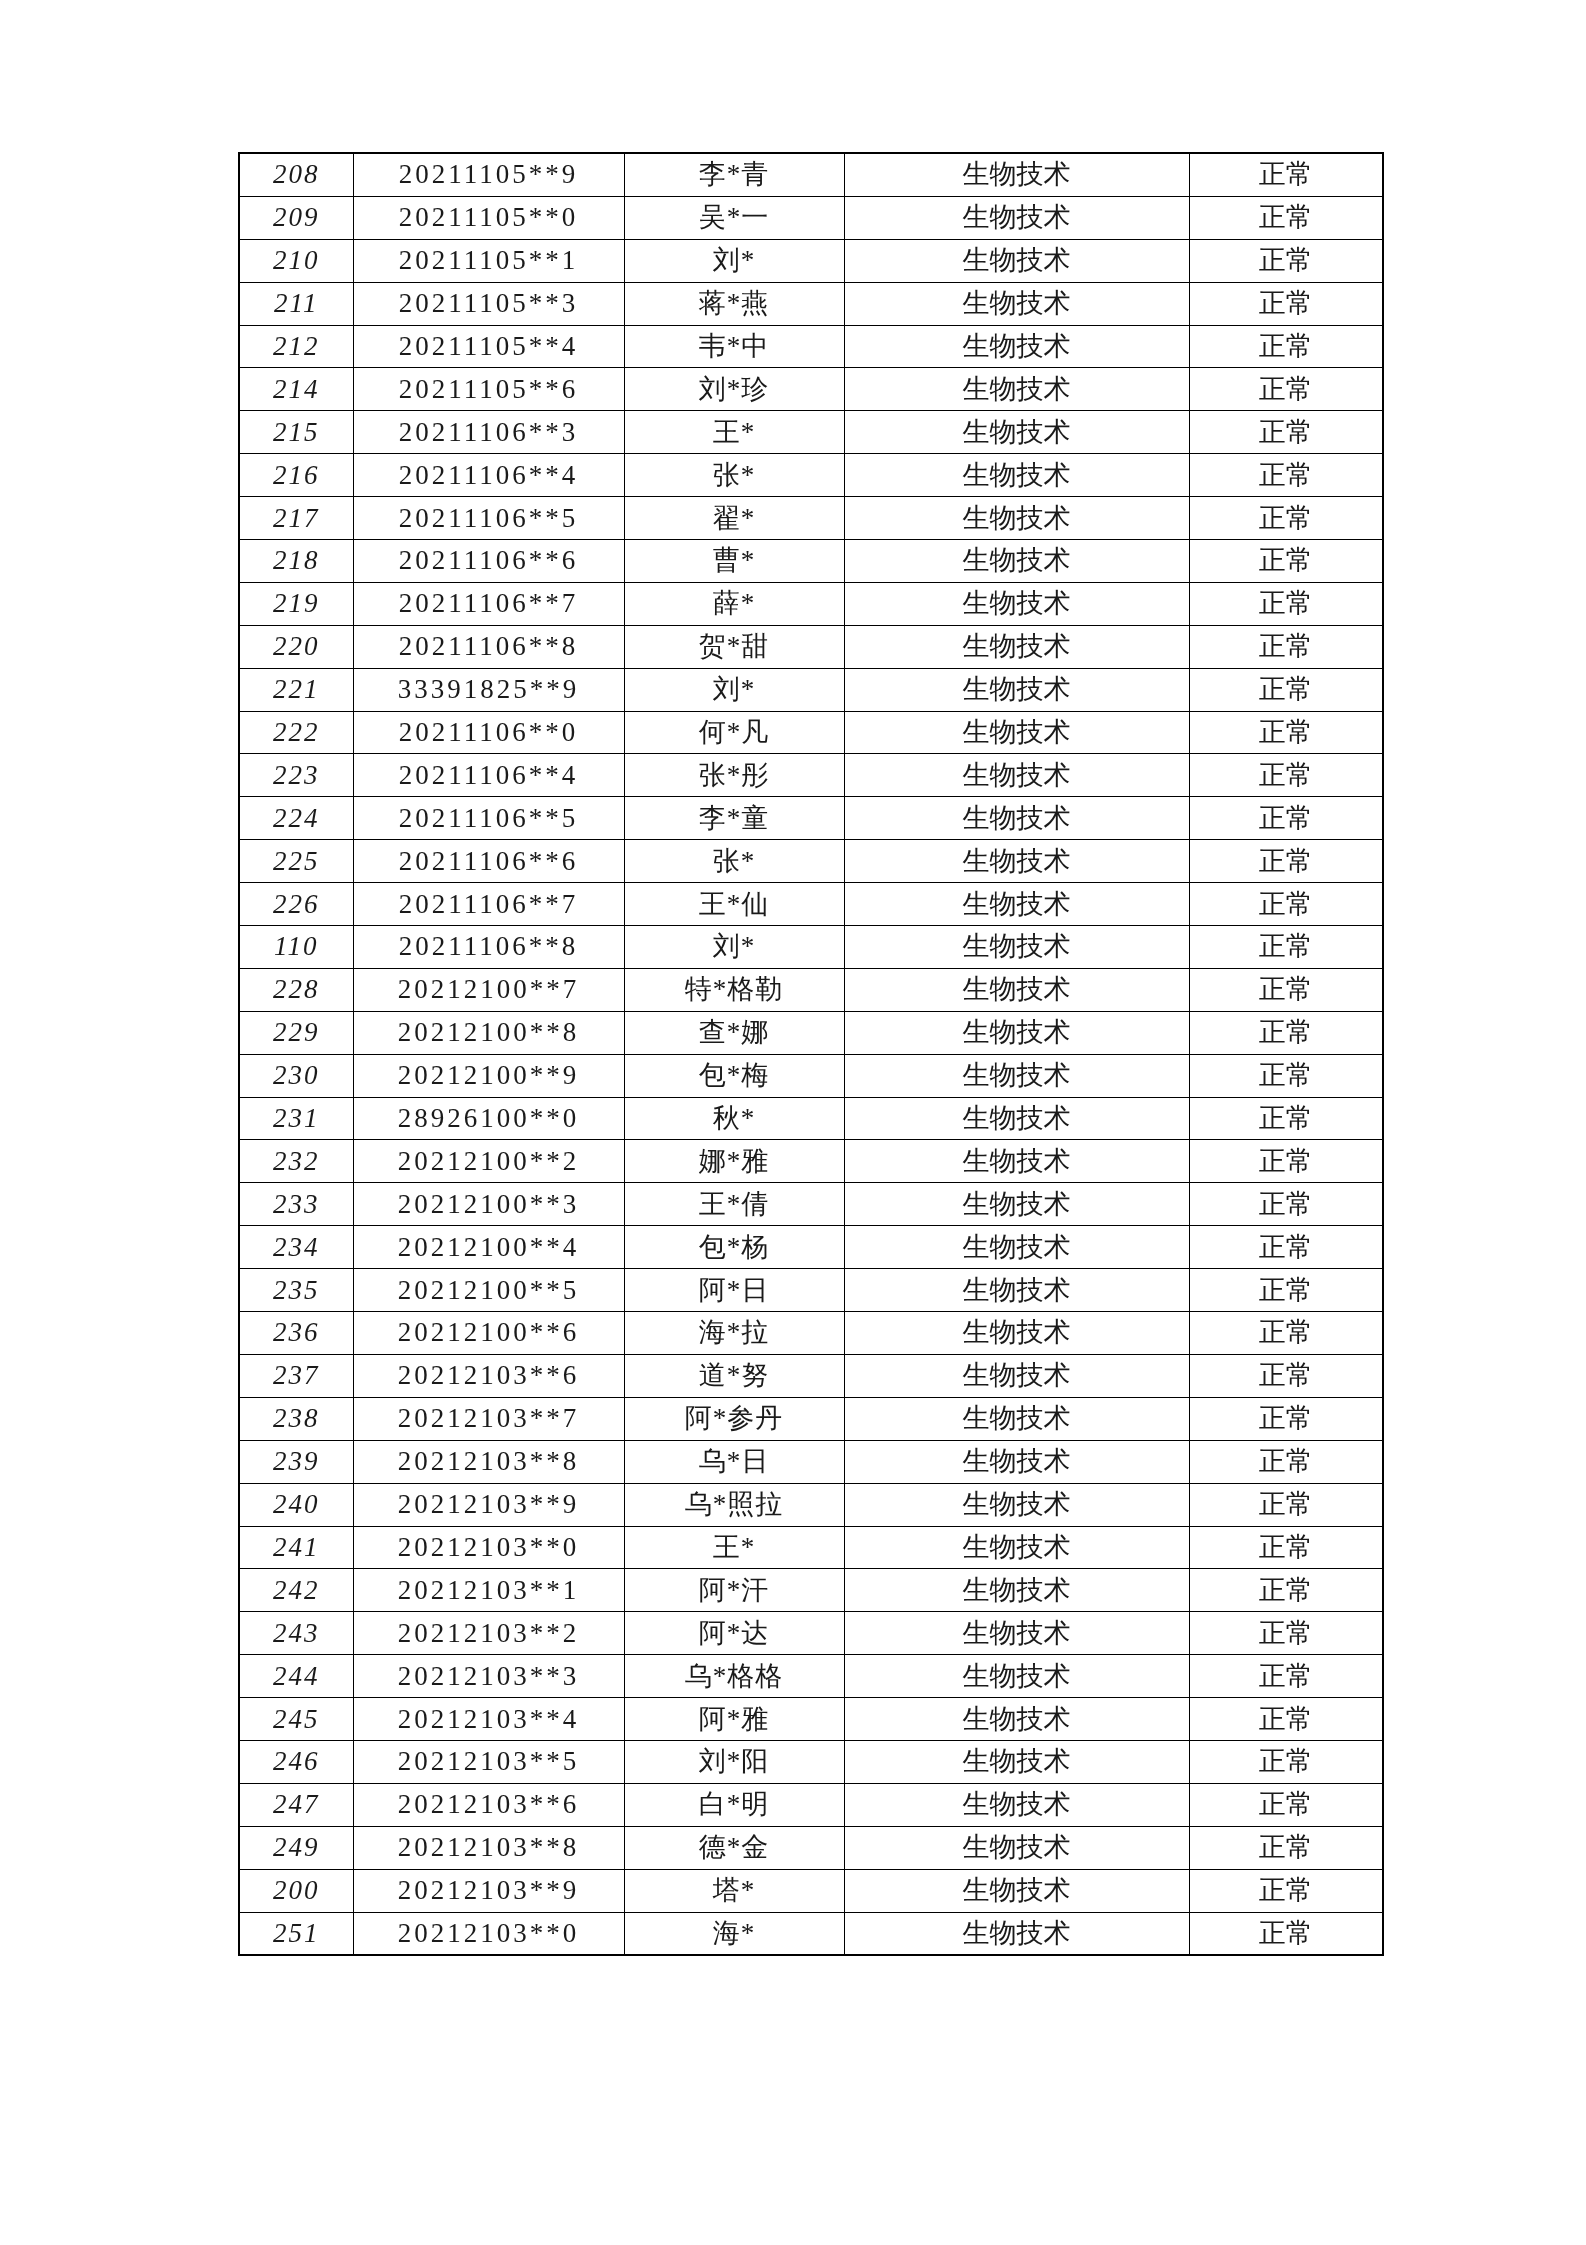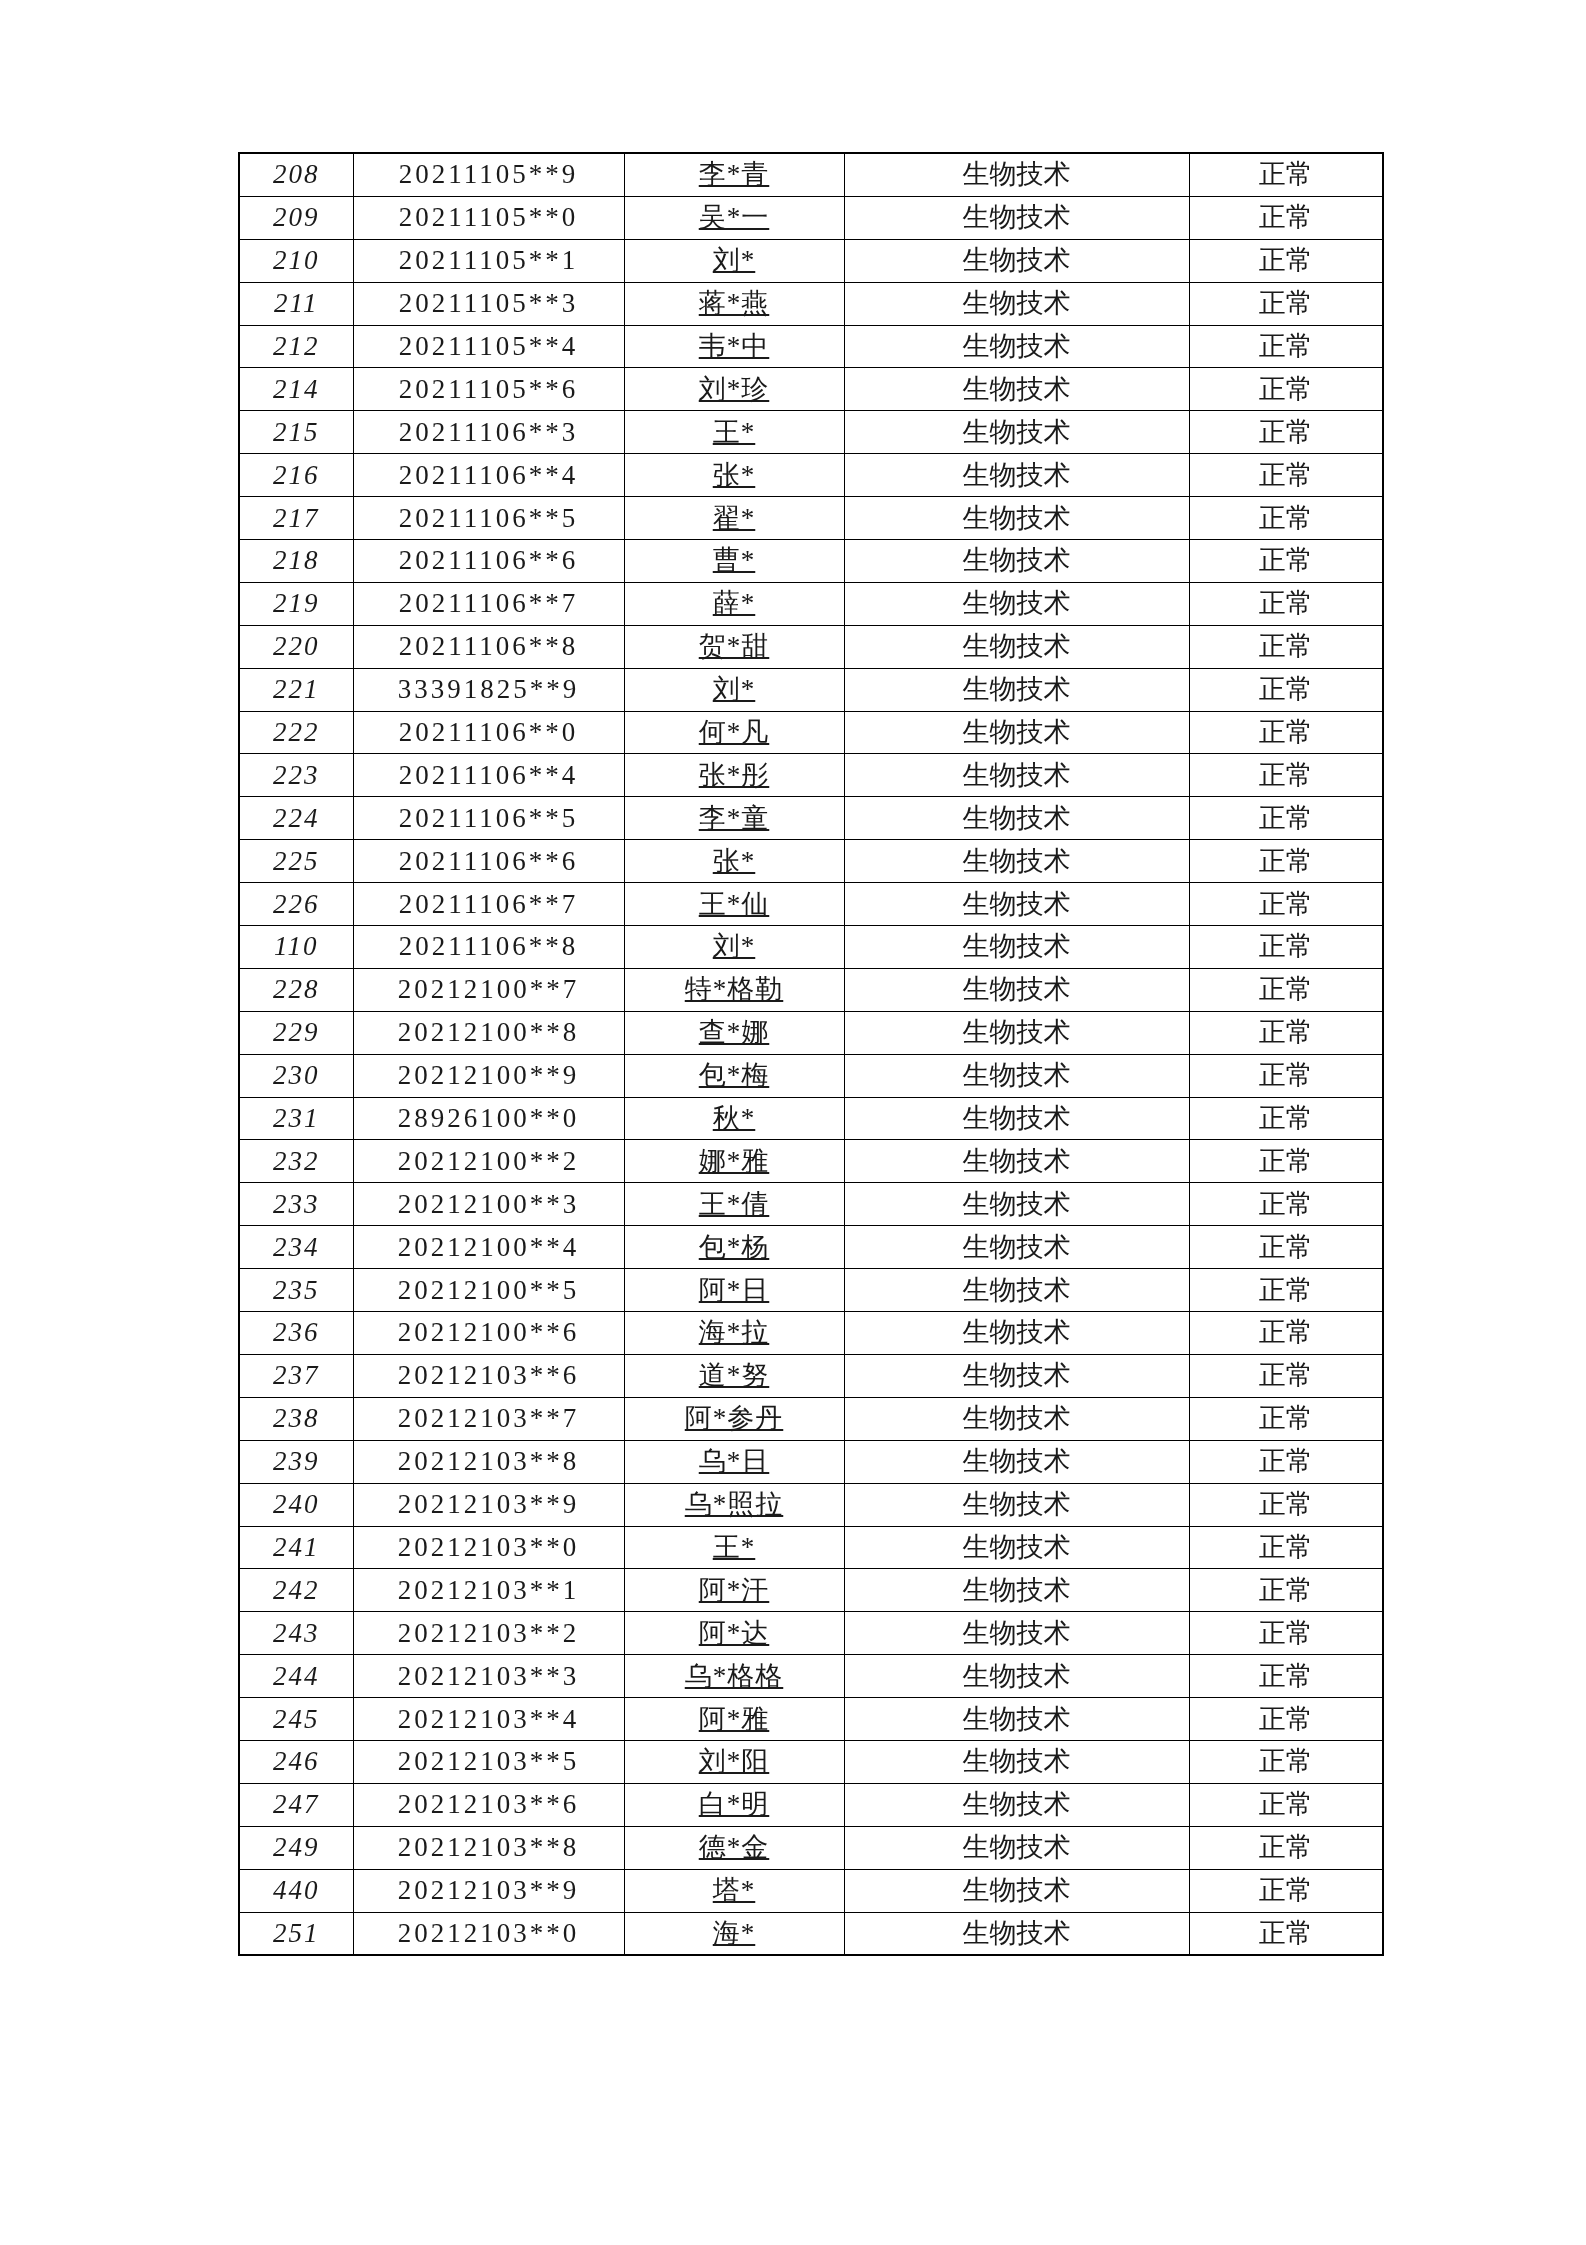--- a/index.html
+++ b/index.html
@@ -42,21 +42,20 @@
   td.cell-row-number {
     letter-spacing: 2px;
     font-style: italic;
   }
   td.cell-student-id {
     letter-spacing: 3px;
     margin-left: 15px;
   }
   td.cell-name {
     letter-spacing: 1px;
-    text-decoration: underline;
   }
 </style>
 </head>
 <body>
 
 <div class="doc-page">
   <table class="roster">
     <colgroup>
       <col style="width:114px">
       <col style="width:271px">
@@ -339,21 +338,21 @@
     <td class="cell-status">正常</td>
   </tr>
         <tr>
     <td class="cell-row-number">249</td>
     <td class="cell-student-id">20212103**8</td>
     <td class="cell-name">德*金</td>
     <td class="cell-major">生物技术</td>
     <td class="cell-status">正常</td>
   </tr>
         <tr>
-    <td class="cell-row-number">440</td>
+    <td class="cell-row-number">200</td>
     <td class="cell-student-id">20212103**9</td>
     <td class="cell-name">塔*</td>
     <td class="cell-major">生物技术</td>
     <td class="cell-status">正常</td>
   </tr>
         <tr>
     <td class="cell-row-number">251</td>
     <td class="cell-student-id">20212103**0</td>
     <td class="cell-name">海*</td>
     <td class="cell-major">生物技术</td>

